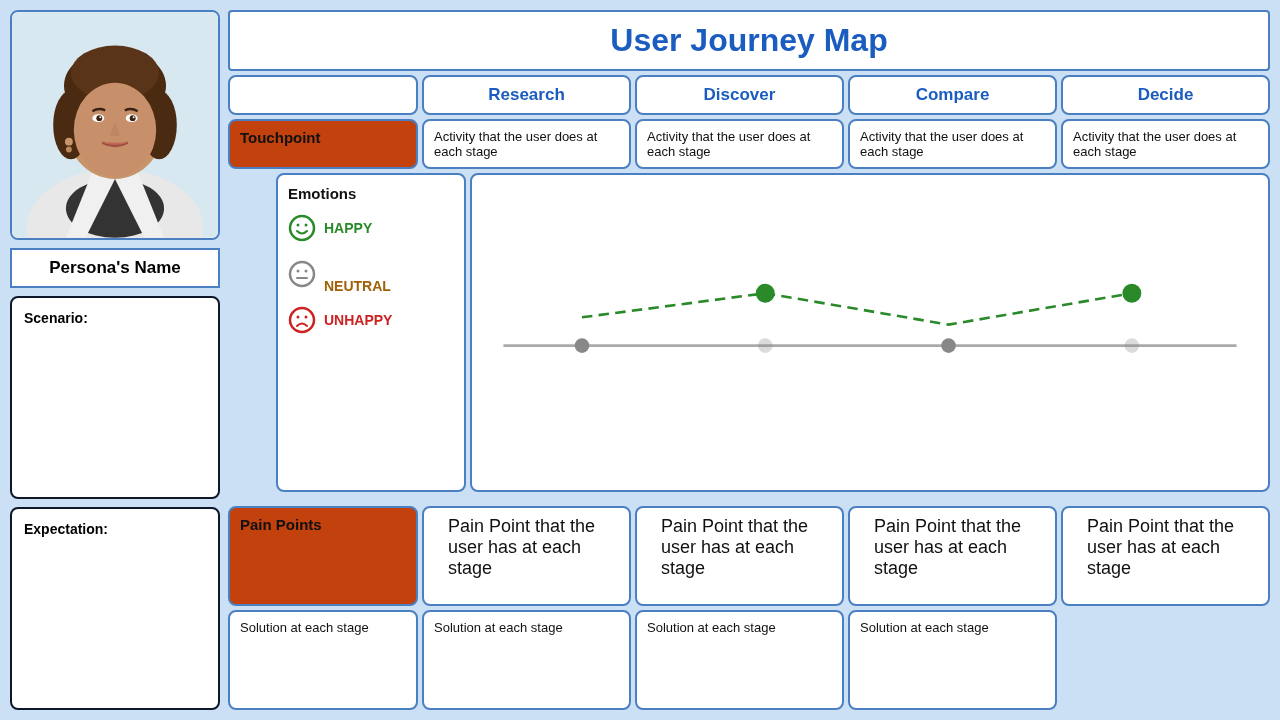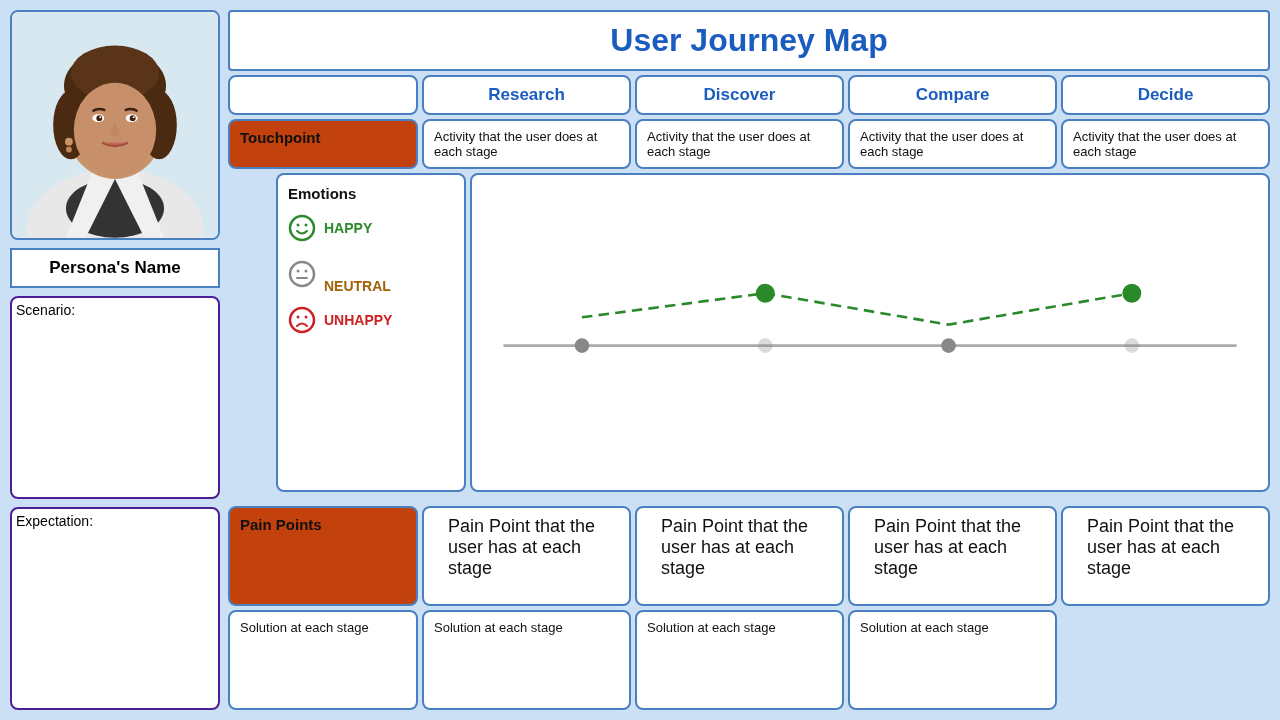--- a/index.html
+++ b/index.html
@@ -44,25 +44,25 @@
       background: white;
       border: 2px solid #4a7fc1;
       border-radius: 0;
       text-align: center;
       padding: 8px;
       font-size: 17px;
       font-weight: bold;
     }
     .scenario-box, .expectation-box {
       background: white;
-      border: 2px solid #4c1d95;
-      border-radius: 8px;
-      padding: 4px;
+      border: 2px solid #0f172a;
+      border-radius: 8px;
+      padding: 12px;
       font-size: 14px;
-      font-weight: normal;
+      font-weight: bold;
       flex: 1;
     }
     
     .right-panel {
       flex: 1;
       display: flex;
       flex-direction: column;
       gap: 4px;
     }
     .title-box {

